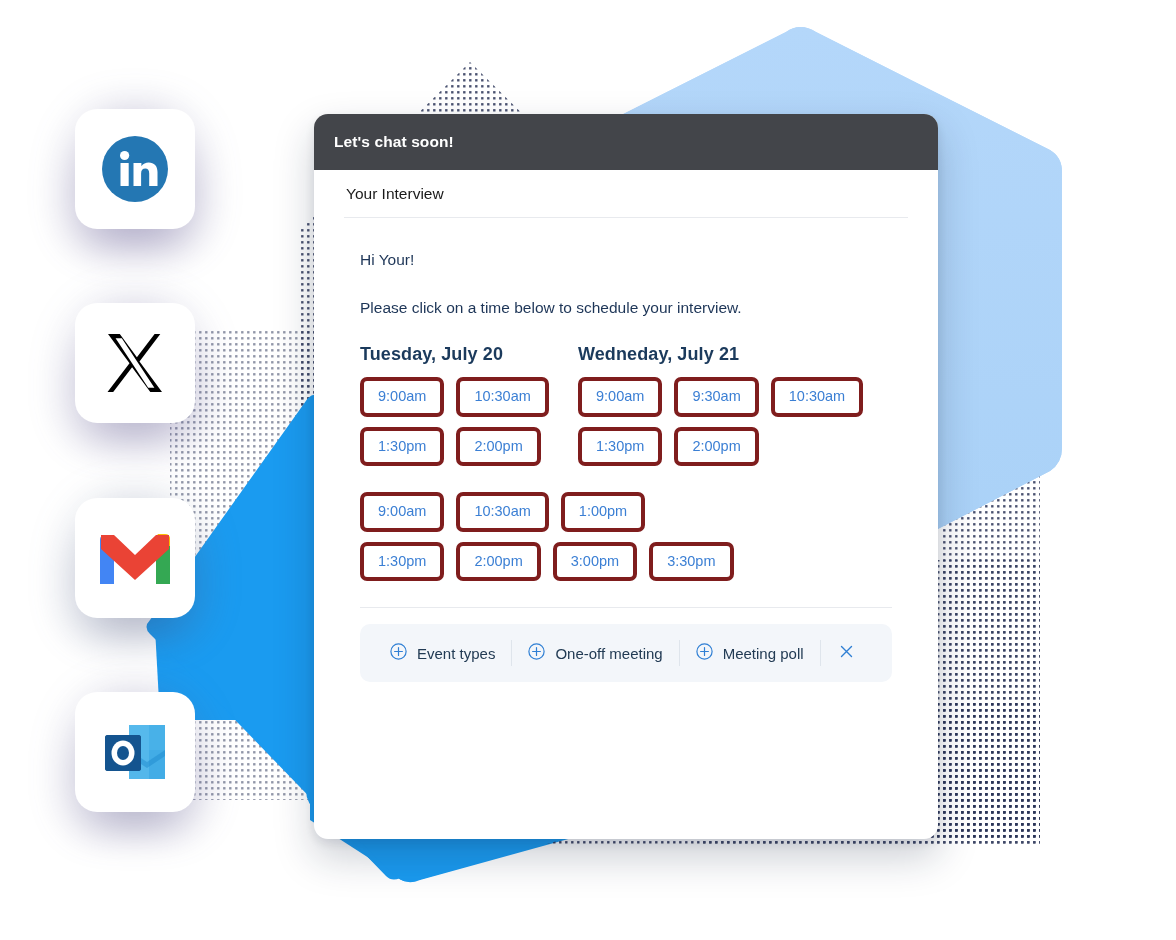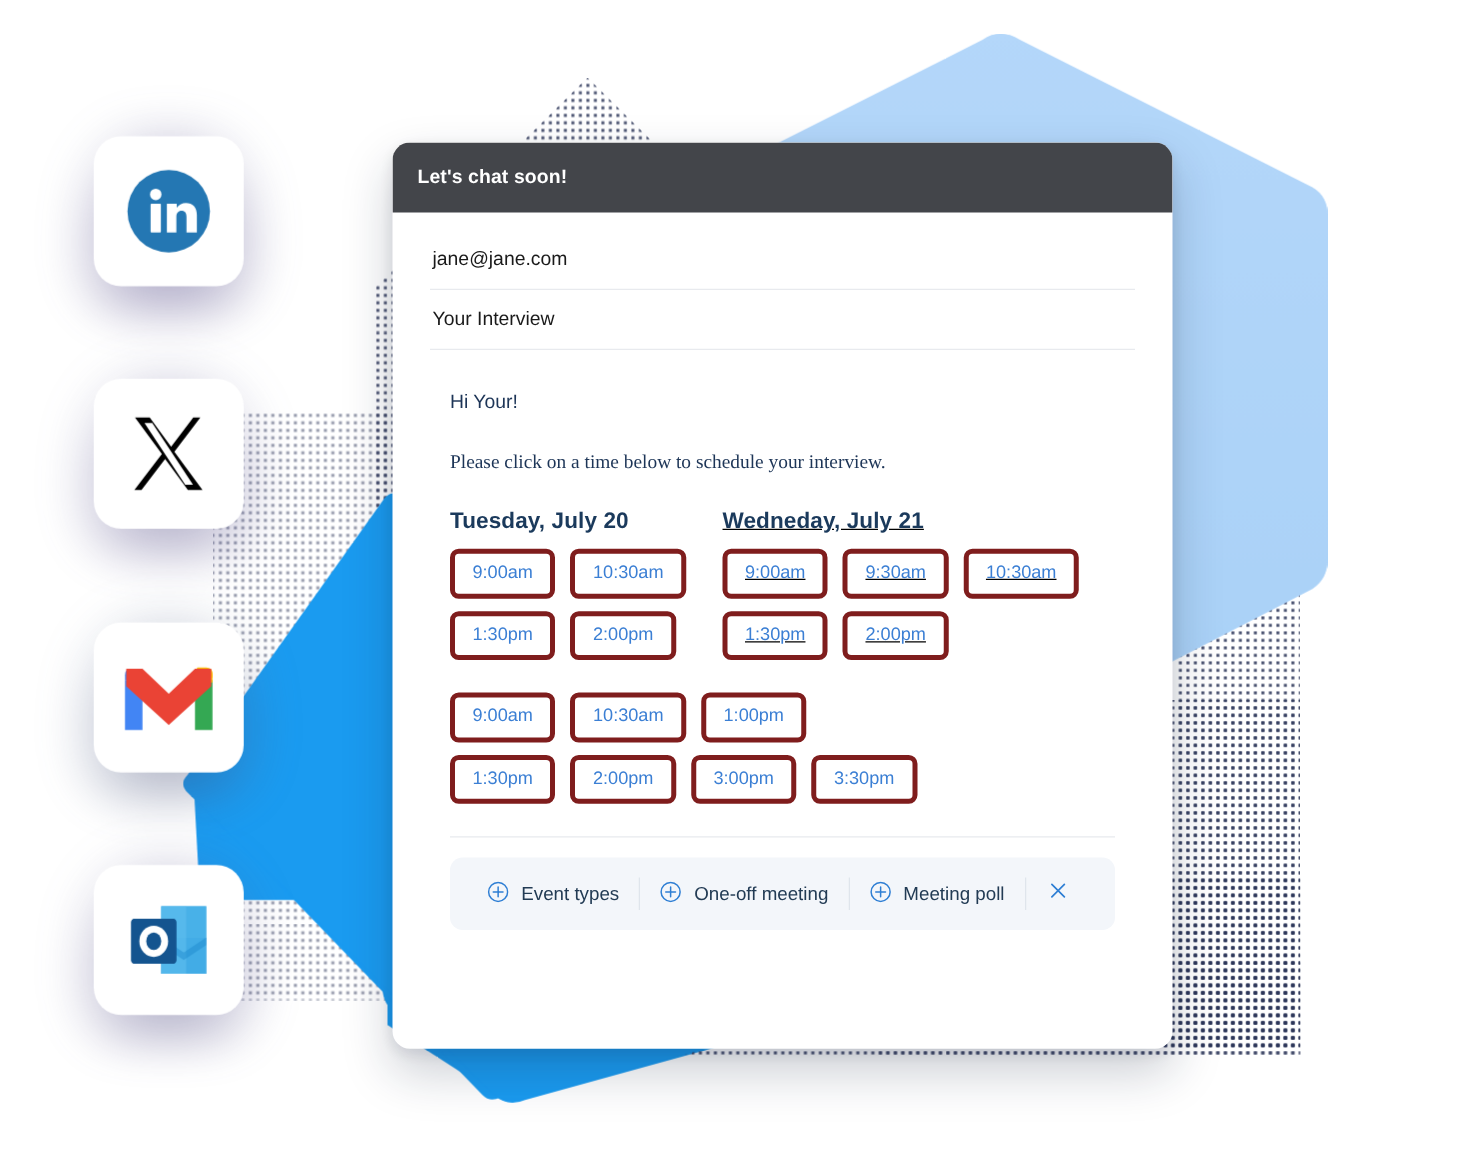--- a/index.html
+++ b/index.html
@@ -120,21 +120,21 @@
     padding: 30px 16px 0 16px;
     flex: 1 1 auto;
   }
 
   .msg-line {
     color: #1d3557;
     font-size: 15.5px;
     line-height: 1.55;
   }
   #greeting { margin-bottom: 24px; }
-  #intro-2 { margin-bottom: 6px; font-family: Liberation Serif, serif; }
+  #intro-2 { margin-bottom: 6px; }
 
   .day-group { margin-top: 26px; }
   .day-heading {
     font-size: 18px;
     font-weight: bold;
     color: #1b3a5c;
     margin-bottom: 12px;
     letter-spacing: 0.1px;
   }
   .slot-rows { display: flex; flex-direction: column; gap: 10px; }
@@ -150,21 +150,21 @@
     padding: 8px 14px 9px 14px;
     line-height: 1;
     cursor: pointer;
     white-space: nowrap;
   }
 
   
   #days-top { display: flex; gap: 0; margin-top: 24px; }
   #days-top > .day-group { margin-top: 0; }
   #day-tuesday { width: 218px; flex: 0 0 218px; }
-  #day-wednesday { flex: 1 1 auto; text-decoration: underline; }
+  #day-wednesday { flex: 1 1 auto; }
 
   #divider-bottom {
     border-top: 1px solid #e8eaee;
     margin: 26px 0 0 0;
   }
 
   
   #toolbar {
     margin: 16px 0 0 0;
     background: #f3f6fa;
@@ -362,23 +362,20 @@
   </div>
 
   <div id="email-card">
 
     <div id="card-header">
       <span id="card-header-title">Let's chat soon!</span>
     </div>
 
     <div id="card-body">
 
-      <div class="field-row" id="field-to">
-        <span>jane@jane.com</span>
-      </div>
 
       <div class="field-row" id="field-subject">
         <span>Your Interview</span>
       </div>
 
       <div id="message-area">
 
         <div class="msg-line" id="greeting">Hi Your!</div>
         <div class="msg-line" id="intro-2">Please click on a time below to schedule your interview.</div>
 

